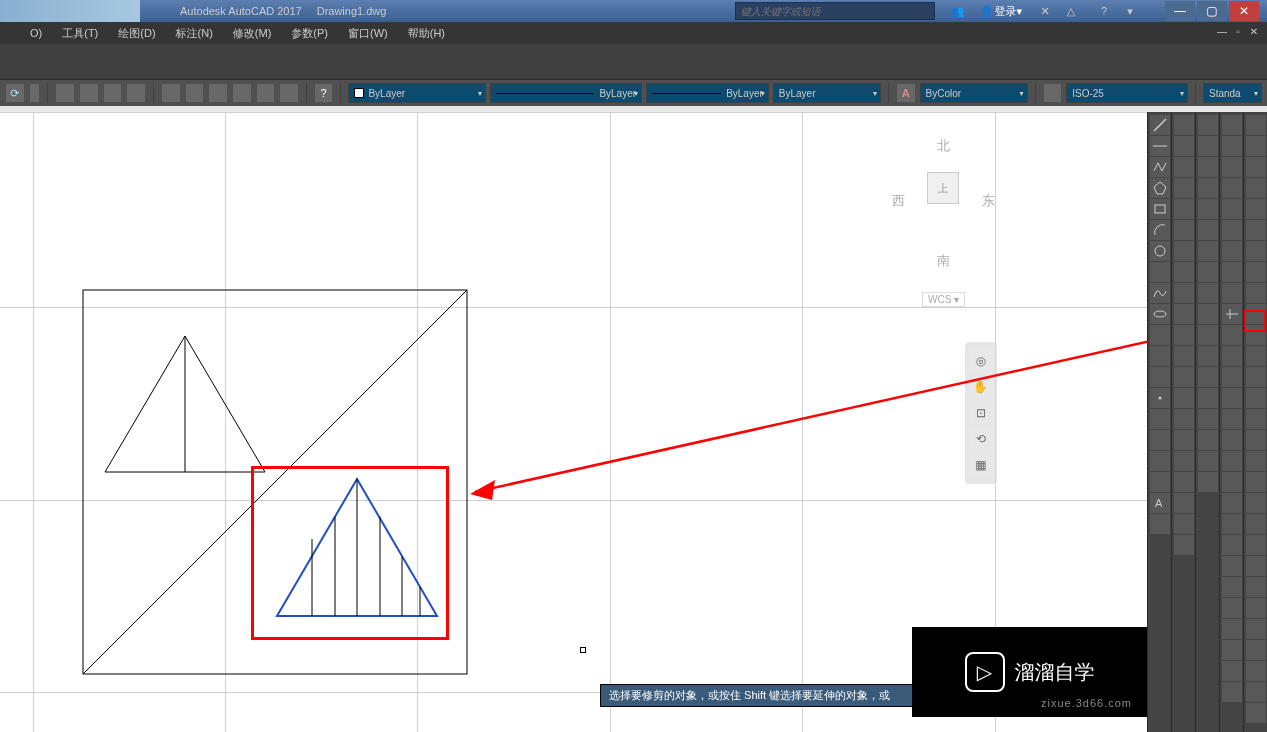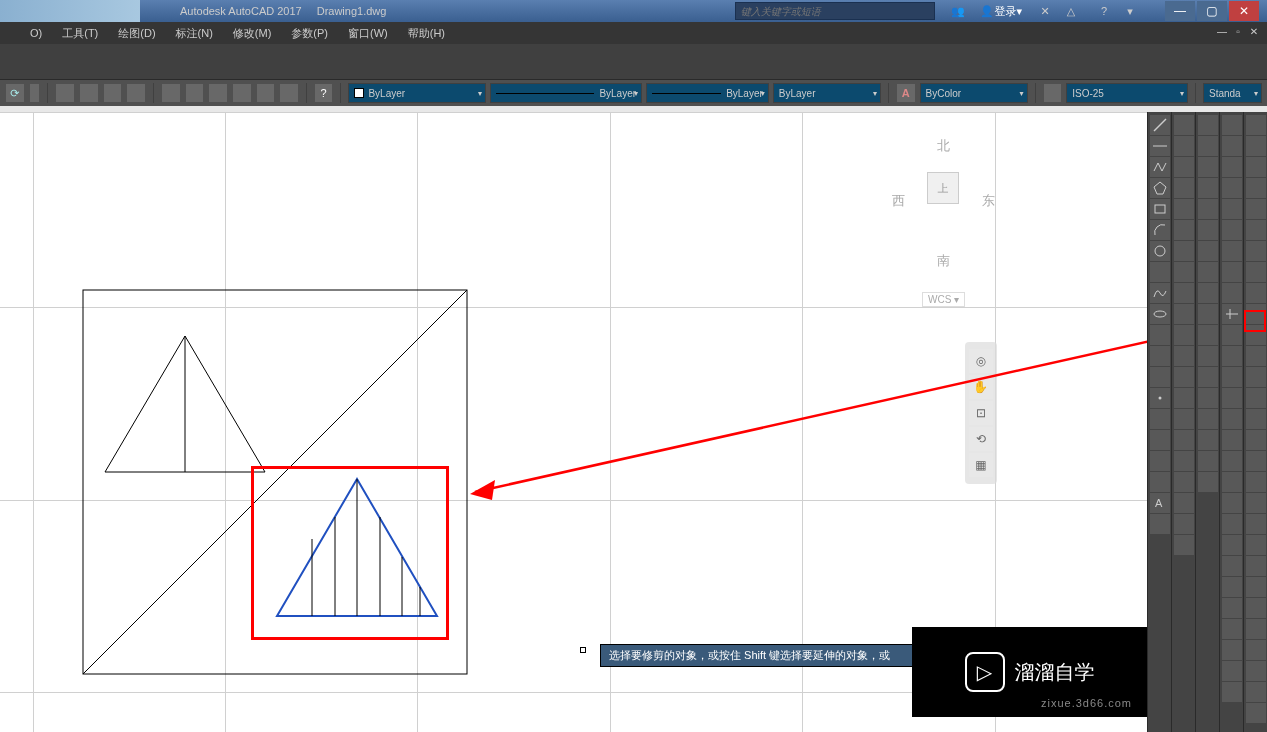--- a/index.html
+++ b/index.html
@@ -196,21 +196,21 @@
       <line x1="357" y1="367" x2="357" y2="504" stroke="#000" stroke-width="1"></line>
       <line x1="380" y1="405" x2="380" y2="504" stroke="#000" stroke-width="1"></line>
       <line x1="402" y1="445" x2="402" y2="504" stroke="#000" stroke-width="1"></line>
       <line x1="420" y1="475" x2="420" y2="504" stroke="#000" stroke-width="1"></line>
     </svg>
 
     <div class="red-box" style="left:251px; top:354px; width:198px; height:174px"></div>
 
     <div class="cursor-box" style="left:580px; top:535px"></div>
 
-    <div class="tooltip-box" style="left:600px; top:532px; width:325px">
+    <div class="tooltip-box" style="left:600px; top:572px; width:325px">
       <span>选择要修剪的对象，或按住 Shift 键选择要延伸的对象，或</span>
     </div>
 
     <div class="viewcube">
       <div class="vc-label" style="left:50px; top:15px">北</div>
       <div class="vc-label" style="left:5px; top:70px">西</div>
       <div class="vc-label" style="left:95px; top:70px">东</div>
       <div class="vc-label" style="left:50px; top:130px">南</div>
       <div class="vc-face">
           <span>上</span>

